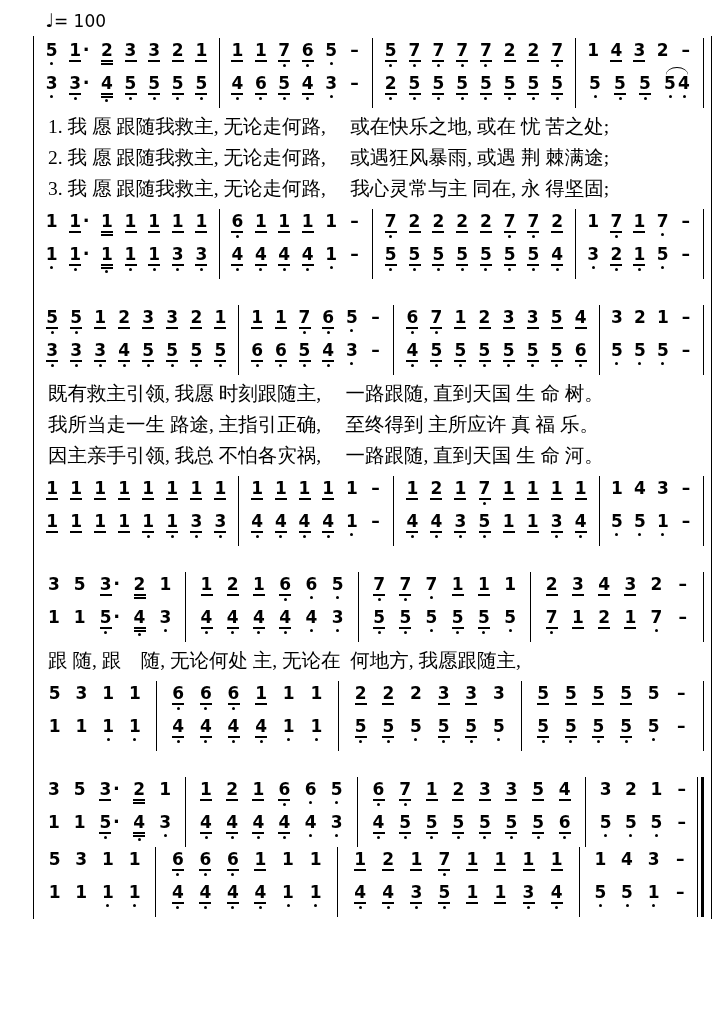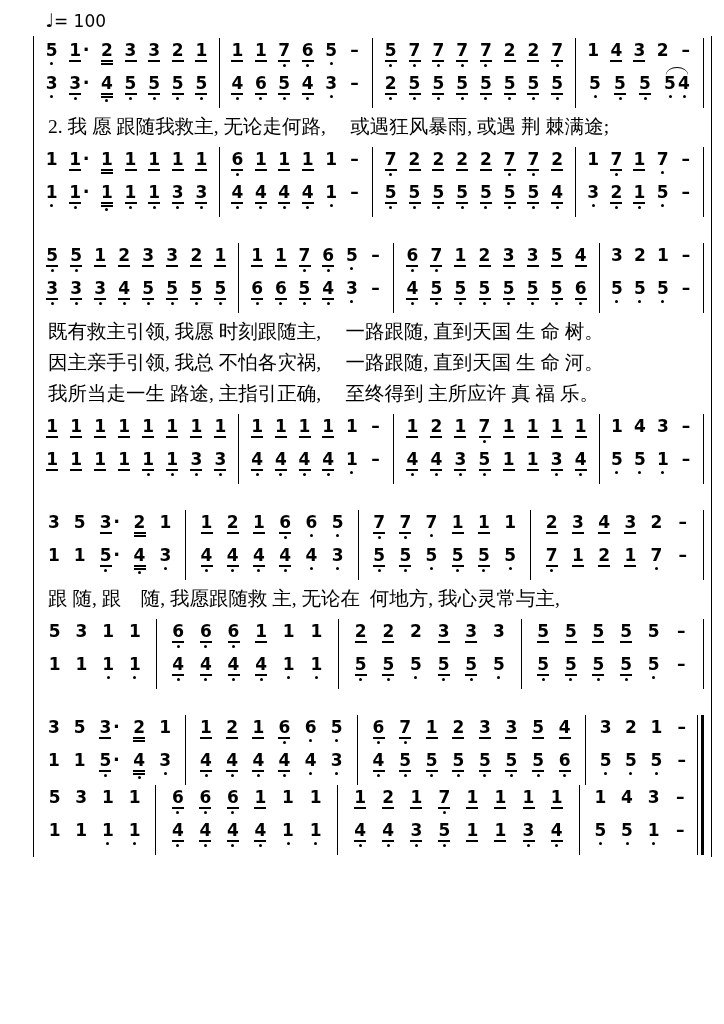--- a/index.html
+++ b/index.html
@@ -232,21 +232,23 @@
                   <span class="note"><span>5</span><i class="ldot" style="top: 22px;"></i></span>
                 </span>
                 <span class="nunit">
                   <span class="note"><span>4</span><i class="ldot" style="top: 22px;"></i></span>
                 </span>
               </span>
             </div>
           </div>
         </div>
         <div class="lyrics">
+          <div class="lyric-line">1. 我 愿 跟随我救主, 无论走何路,     或在快乐之地, 或在 忧 苦之处;</div>
           <div class="lyric-line">2. 我 愿 跟随我救主, 无论走何路,     或遇狂风暴雨, 或遇 荆 棘满途;</div>
+          <div class="lyric-line">3. 我 愿 跟随我救主, 无论走何路,     我心灵常与主 同在, 永 得坚固;</div>
         </div>
         <div class="pair">
           <div class="measure" style="flex-grow: 7;">
             <div class="mline">
               <span class="nunit">
                 <span class="note"><span>1</span></span>
               </span>
               <span class="nunit">
                 <span class="note"><span>1</span><i class="ul" style="top: 20px;"></i></span>
                 <span class="augdot">·</span>
@@ -604,22 +606,22 @@
                 <span class="note"><span>5</span><i class="ldot" style="top: 22px;"></i></span>
               </span>
               <span class="nunit">
                 <span class="note"><span>–</span></span>
               </span>
             </div>
           </div>
         </div>
         <div class="lyrics">
           <div class="lyric-line">既有救主引领, 我愿 时刻跟随主,     一路跟随, 直到天国 生 命 树。</div>
+          <div class="lyric-line">我所当走一生 路途, 主指引正确,     至终得到 主所应许 真 福 乐。</div>
           <div class="lyric-line">因主亲手引领, 我总 不怕各灾祸,     一路跟随, 直到天国 生 命 河。</div>
-          <div class="lyric-line">我所当走一生 路途, 主指引正确,     至终得到 主所应许 真 福 乐。</div>
         </div>
         <div class="pair">
           <div class="measure" style="flex-grow: 8;">
             <div class="mline">
               <span class="nunit">
                 <span class="note"><span>1</span><i class="ul" style="top: 20px;"></i></span>
               </span>
               <span class="nunit">
                 <span class="note"><span>1</span><i class="ul" style="top: 20px;"></i></span>
               </span>
@@ -958,21 +960,21 @@
               <span class="nunit">
                 <span class="note"><span>7</span><i class="ldot" style="top: 22px;"></i></span>
               </span>
               <span class="nunit">
                 <span class="note"><span>–</span></span>
               </span>
             </div>
           </div>
         </div>
         <div class="lyrics">
-          <div class="lyric-line">跟 随, 跟    随, 我愿跟随救 主, 无论在  何地方, 我心灵常与主,</div>
+          <div class="lyric-line">跟 随, 跟    随, 无论何处 主, 无论在  何地方, 我愿跟随主,</div>
         </div>
         <div class="pair">
           <div class="measure" style="flex-grow: 4;">
             <div class="mline">
               <span class="nunit">
                 <span class="note"><span>5</span></span>
               </span>
               <span class="nunit">
                 <span class="note"><span>3</span></span>
               </span>

